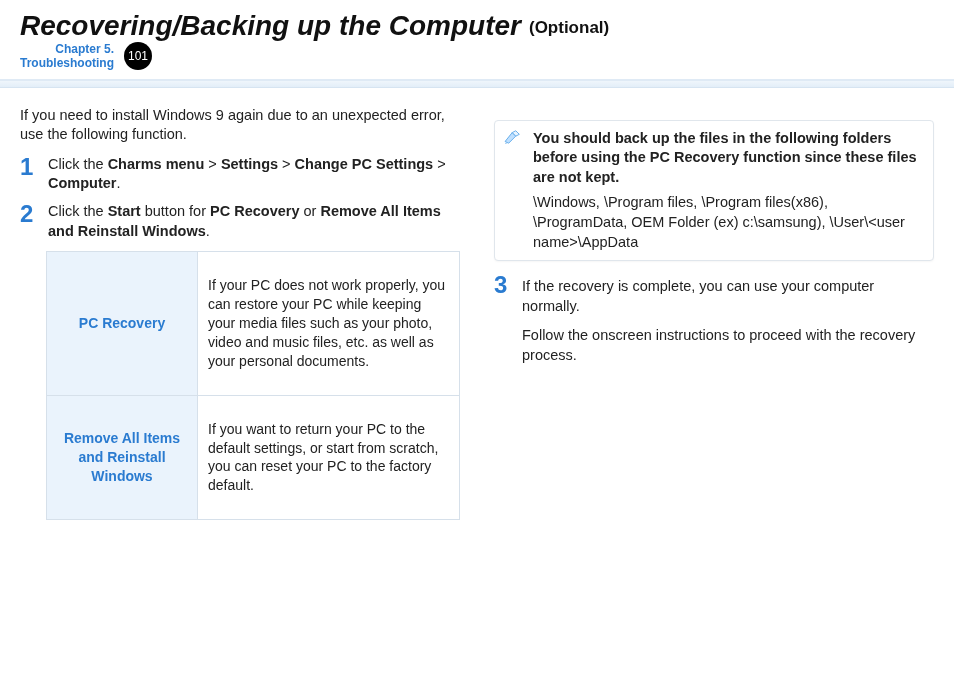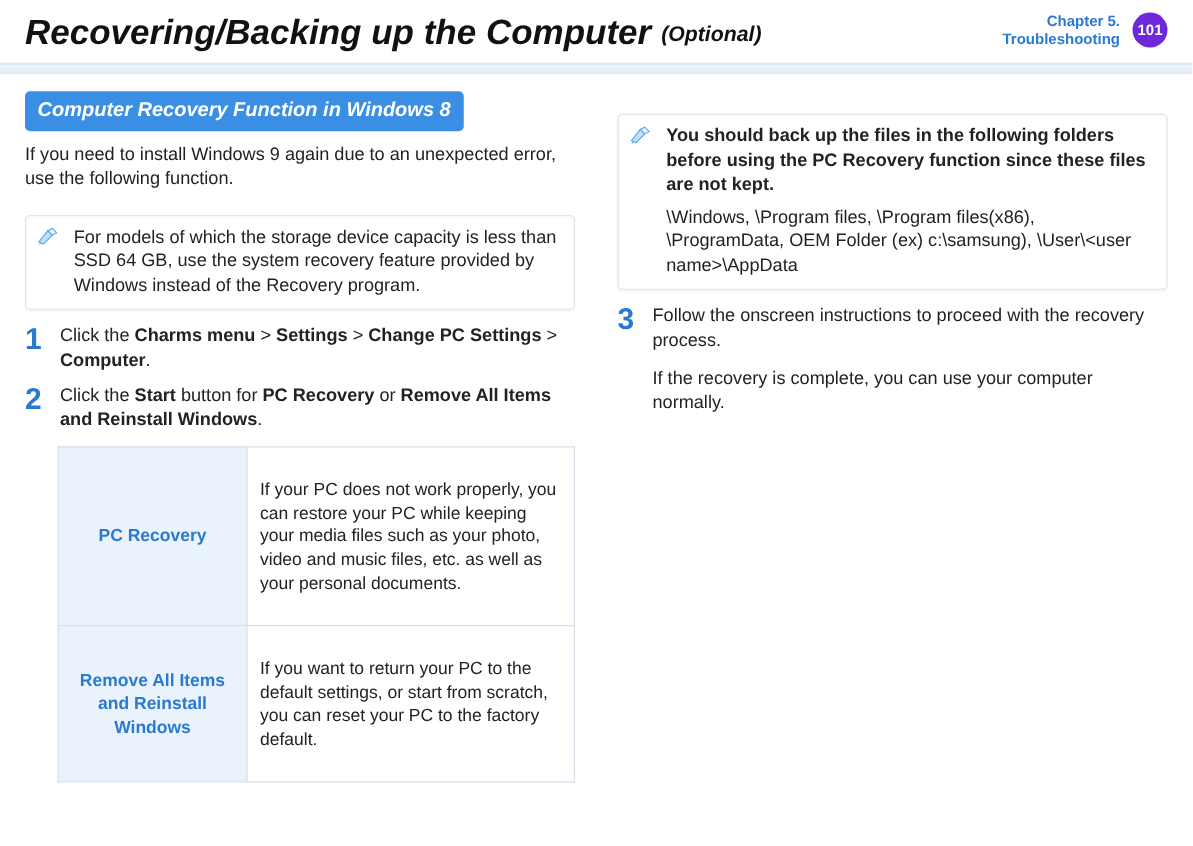--- a/index.html
+++ b/index.html
@@ -1,23 +1,23 @@
 <!DOCTYPE html>
 <html><head>
 <meta charset="utf-8">
 <style>
   html,body{margin:0;padding:0;background:#fff;font-family:"Segoe UI",Arial,sans-serif;color:#222;}
   .page{width:954px;height:677px;position:relative;box-sizing:border-box;padding:10px 20px 0 20px;}
-  .hdr{display:flex;align-items:flex-start;justify-content:space-between;}
+  .hdr{display:flex;align-items:flex-start;justify-content:space-between;flex-direction:column;}
   .title-wrap{display:flex;align-items:baseline;gap:8px;}
   .title{font-size:28px;font-weight:700;font-style:italic;color:#111;}
-  .title-sub{font-size:17px;font-weight:700;font-style:italic;color:#111;position:relative;top:-2px;}
+  .title-sub{font-size:17px;font-weight:700;color:#111;position:relative;top:-2px;}
   .chap{display:flex;align-items:center;gap:10px;}
   .chap-txt{font-size:12px;font-weight:700;color:#2a7bd0;text-align:right;line-height:1.2;}
-  .badge{width:28px;height:28px;border-radius:14px;background:#6d28d9;color:#fff;font-size:12px;font-weight:700;display:flex;align-items:center;justify-content:center;text-align:right;}
+  .badge{width:28px;height:28px;border-radius:14px;background:#000000;color:#fff;font-size:12px;font-weight:400;display:flex;align-items:center;justify-content:center;text-align:right;}
   .rule{height:8px;margin:8px -20px 14px -20px;background:linear-gradient(to bottom,#dfeaf5 0%,#dfeaf5 2px,transparent 2px),linear-gradient(to bottom,#f3f8fd,#e3eef8);border-bottom:1px solid #d6e4f1;}
   .cols{display:flex;gap:34px;}
   .col{flex:1;min-width:0;font-size:14.5px;line-height:1.35;}
   .sect{background:#3a8fe5;color:#fff;font-weight:700;font-style:italic;padding:5px 10px;border-radius:4px;font-size:16px;display:inline-block;margin-bottom:6px;}
   p{margin:4px 0 10px 0;}
   .note{background:#fff;border:1px solid #e0e6ec;border-radius:4px;padding:8px 10px 8px 38px;position:relative;box-shadow:0 1px 2px rgba(0,0,0,0.04);margin:18px 0 12px 0;}
   .note .nicon{position:absolute;left:8px;top:8px;width:22px;height:16px;}
   .nicon svg{width:22px;height:16px;}
   .step{display:flex;gap:10px;margin:8px 0 6px 0;}
   .num{color:#2a7bd0;font-size:24px;font-weight:700;line-height:1;min-width:18px;}
@@ -46,33 +46,22 @@
       </div>
       <div class="badge">101</div>
     </div>
   </div>
 
   <div class="rule"></div>
 
   <div class="cols">
 
     <div class="col">
-      <div class="sect">Computer Recovery Function in Windows 8</div>
       <p>If you need to install Windows 9 again due to an unexpected error, use the following function.</p>
 
-      <div class="note">
-        <span class="nicon">
-          <svg viewBox="0 0 24 18">
-              <path d="M2 14 L10 4 L14 8 L6 16 Z" fill="#bfe0ff" stroke="#5aa7e8" stroke-width="1"></path>
-              <path d="M10 4 L14 2 L18 6 L14 8 Z" fill="#e8f4ff" stroke="#5aa7e8" stroke-width="1"></path>
-              <path d="M3 15 L2 17 L4 16 Z" fill="#5aa7e8"></path>
-            </svg>
-        </span>
-        <span>For models of which the storage device capacity is less than SSD 64 GB, use the system recovery feature provided by Windows instead of the Recovery program.</span>
-      </div>
 
       <div class="step">
         <div class="num">1</div>
         <div class="step-body">
           <span>Click the </span><b>Charms menu</b><span> &gt; </span><b>Settings</b><span> &gt; </span><b>Change PC Settings</b><span> &gt; </span><b>Computer</b><span>.</span>
         </div>
       </div>
 
       <div class="step">
         <div class="num">2</div>
@@ -107,20 +96,20 @@
         <div>
           <span class="bold">You should back up the files in the following folders before using the PC Recovery function since these files are not kept.</span>
           <div style="height:6px"></div>
           <span>\Windows, \Program files, \Program files(x86), \ProgramData, OEM Folder (ex) c:\samsung), \User\&lt;user name&gt;\AppData</span>
         </div>
       </div>
 
       <div class="step">
         <div class="num">3</div>
         <div class="step-body">
+          <p>If the recovery is complete, you can use your computer normally.</p>
           <p style="margin-top:0">Follow the onscreen instructions to proceed with the recovery process.</p>
-          <p>If the recovery is complete, you can use your computer normally.</p>
         </div>
       </div>
     </div>
 
   </div>
 </div>
 
 </body></html>

